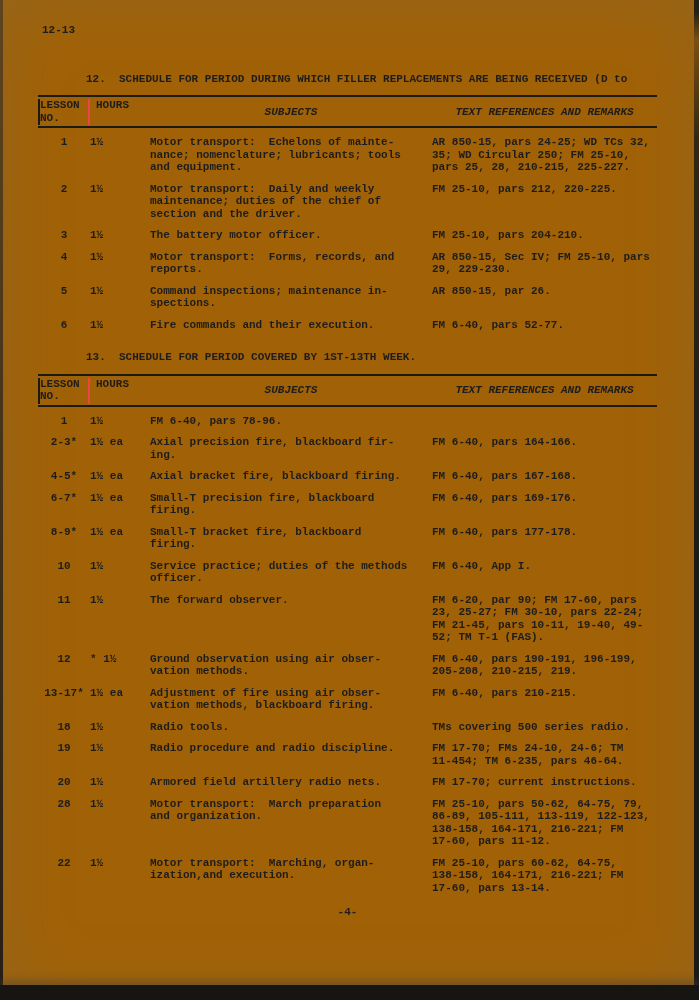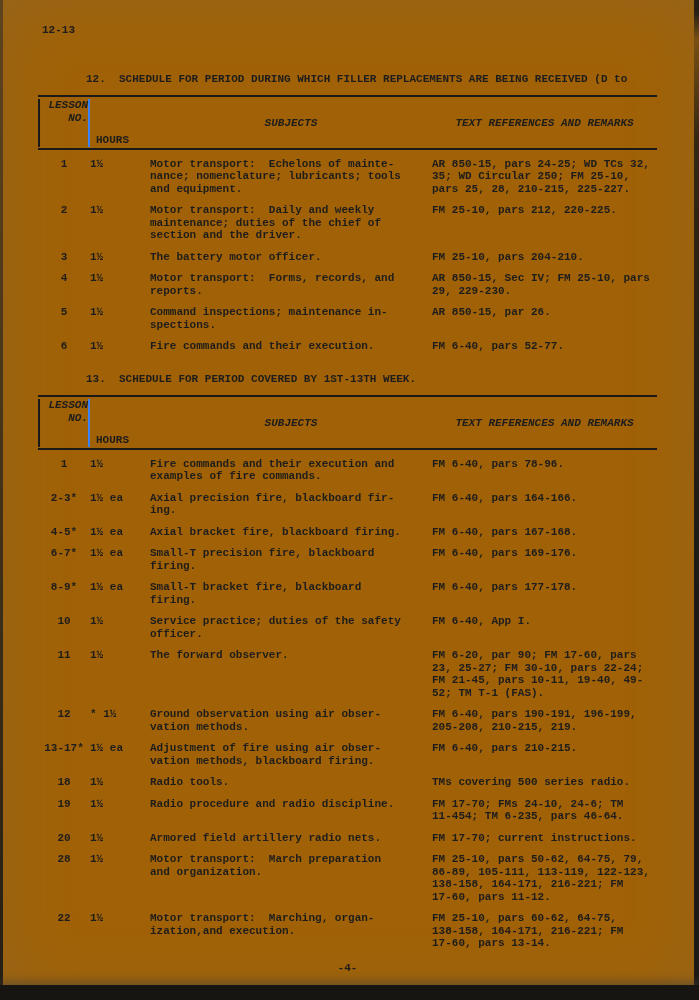--- a/index.html
+++ b/index.html
@@ -36,22 +36,22 @@
   .sched-table { border-top:2px solid #1b1a17; margin-top:3px; }
   .thead {
     display:grid;
     grid-template-columns:52px 60px 282px 1fr;
     align-items:center;
     border-bottom:2px solid #1b1a17;
     padding:2px 0 1px 0;
     min-height:26px;
   }
   .th { white-space:normal; }
-  .th-lesson { text-align:right; border-left:2px solid #1b1a17; border-right:2px solid #3b82f6; align-self:stretch;font-style:italic; }
-  .th-hours  { align-self:start; padding-left:6px;margin-top:35px; }
+  .th-lesson { text-align:left; border-left:2px solid #1b1a17; border-right:2px solid #ef4444; align-self:stretch; }
+  .th-hours  { align-self:start; padding-left:6px; }
   .th-subject,.th-refs { text-align:center;font-style:italic; }
 
   .tbody { padding-top:8px; }
   .trow { display:grid; grid-template-columns:52px 60px 282px 1fr; margin-bottom:9px; }
   .cell { white-space:pre-wrap; }
   .cell-lesson { text-align:center; }
   .cell-hours  { }
   .cell-subject{ padding-right:6px; }
 
   .page-number { text-align:center; margin-top:12px; }
@@ -137,22 +137,20 @@
         <div class="thead">
           <div class="th th-lesson">LESSON NO.</div>
           <div class="th th-hours">HOURS</div>
           <div class="th th-subject">SUBJECTS</div>
           <div class="th th-refs">TEXT REFERENCES AND REMARKS</div>
         </div>
         <div class="tbody">
             <div class="trow">
               <div class="cell cell-lesson">1</div>
               <div class="cell cell-hours">1½</div>
-              <div class="cell cell-subject">Fire commands and their execution and
-examples of fire commands.</div>
               <div class="cell cell-refs">FM 6-40, pars 78-96.</div>
             </div>
             <div class="trow">
               <div class="cell cell-lesson">2-3*</div>
               <div class="cell cell-hours">1½ ea</div>
               <div class="cell cell-subject">Axial precision fire, blackboard fir-
 ing.</div>
               <div class="cell cell-refs">FM 6-40, pars 164-166.</div>
             </div>
             <div class="trow">
@@ -171,21 +169,21 @@
             <div class="trow">
               <div class="cell cell-lesson">8-9*</div>
               <div class="cell cell-hours">1½ ea</div>
               <div class="cell cell-subject">Small-T bracket fire, blackboard
 firing.</div>
               <div class="cell cell-refs">FM 6-40, pars 177-178.</div>
             </div>
             <div class="trow">
               <div class="cell cell-lesson">10</div>
               <div class="cell cell-hours">1½</div>
-              <div class="cell cell-subject">Service practice; duties of the safety
+              <div class="cell cell-subject">Service practice; duties of the methods
 officer.</div>
               <div class="cell cell-refs">FM 6-40, App I.</div>
             </div>
             <div class="trow">
               <div class="cell cell-lesson">11</div>
               <div class="cell cell-hours">1½</div>
               <div class="cell cell-subject">The forward observer.</div>
               <div class="cell cell-refs">FM 6-20, par 90; FM 17-60, pars
 23, 25-27; FM 30-10, pars 22-24;
 FM 21-45, pars 10-11, 19-40, 49-

